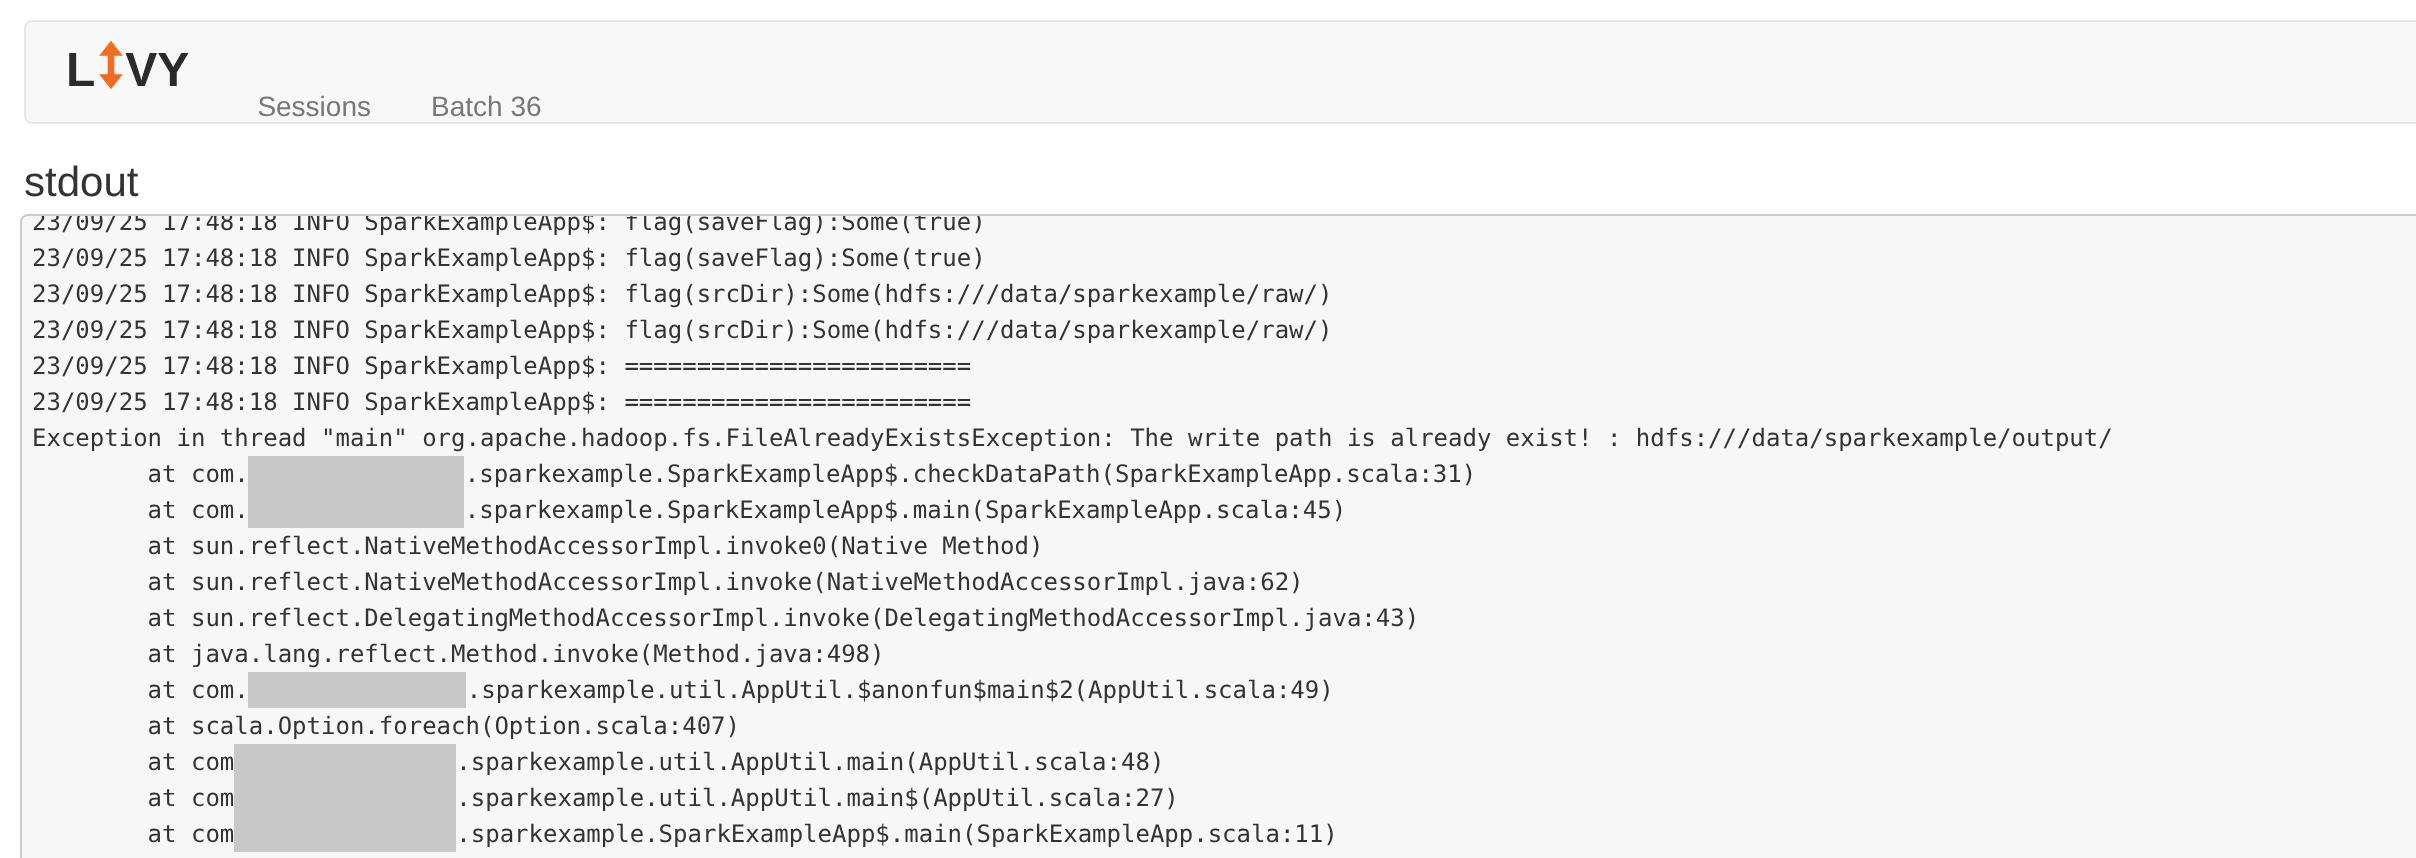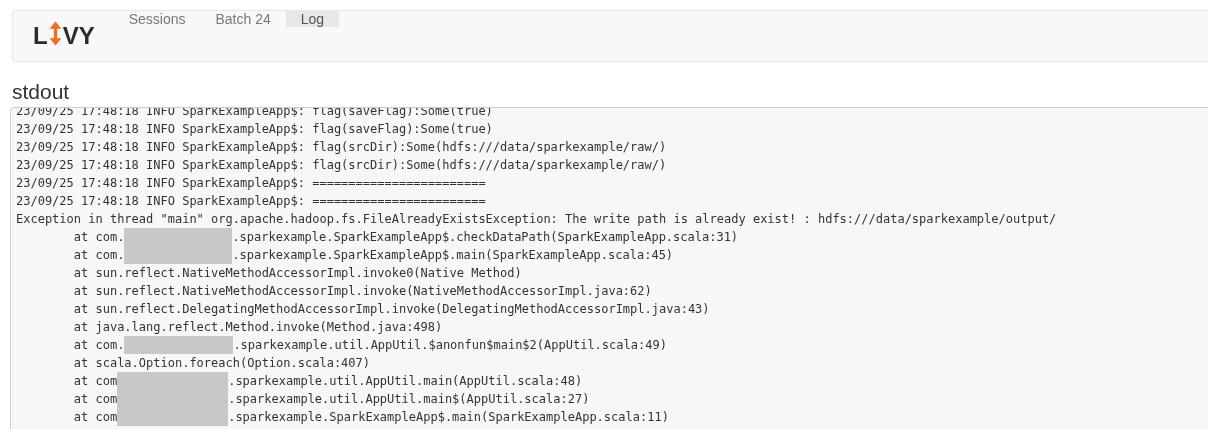--- a/index.html
+++ b/index.html
@@ -21,21 +21,21 @@
     display: flex;
     align-items: center;
     padding: 0 19px 0 20px;
     font-size: 24px;
     font-weight: 600;
     color: #2b2b2b;
     text-decoration: none;
     cursor: pointer;
   }
   .brand .arrow { display: inline-block; margin: 0 1px; }
-  .nav-tabs { list-style: none; display: flex; align-items: flex-start; }
+  .nav-tabs { list-style: none; display: flex; align-items: flex-end; }
   .nav-tabs li { display: flex; }
   .nav-tabs a {
     display: flex;
     align-items: center;
     padding: 0 15px;
     font-size: 14px;
     color: #777;
     text-decoration: none;
     cursor: pointer;
   }
@@ -92,23 +92,20 @@
         </g>
       </svg>
     </span>
     <span>VY</span>
   </a>
   <ul class="nav-tabs">
     <li>
       <a>Sessions</a>
     </li>
     <li>
-      <a>Batch 24</a>
-    </li>
-    <li class="active">
-      <a>Log</a>
+      <a>Batch 36</a>
     </li>
   </ul>
 </nav>
 
 <h2 class="section-title">stdout</h2>
 
 <pre class="log-pre"><div class="log-inner"><div class="log-line">23/09/25 17:48:18 INFO SparkExampleApp$: flag(saveFlag):Some(true)</div><div class="log-line">23/09/25 17:48:18 INFO SparkExampleApp$: flag(saveFlag):Some(true)</div><div class="log-line">23/09/25 17:48:18 INFO SparkExampleApp$: flag(srcDir):Some(hdfs:///data/sparkexample/raw/)</div><div class="log-line">23/09/25 17:48:18 INFO SparkExampleApp$: flag(srcDir):Some(hdfs:///data/sparkexample/raw/)</div><div class="log-line">23/09/25 17:48:18 INFO SparkExampleApp$: ========================</div><div class="log-line">23/09/25 17:48:18 INFO SparkExampleApp$: ========================</div><div class="log-line">Exception in thread "main" org.apache.hadoop.fs.FileAlreadyExistsException: The write path is already exist! : hdfs:///data/sparkexample/output/</div><div class="log-line">        at com.<span class="redact" style="width: 108px; background: rgb(200, 200, 200);"></span>.sparkexample.SparkExampleApp$.checkDataPath(SparkExampleApp.scala:31)</div><div class="log-line">        at com.<span class="redact" style="width: 108px; background: rgb(200, 200, 200);"></span>.sparkexample.SparkExampleApp$.main(SparkExampleApp.scala:45)</div><div class="log-line">        at sun.reflect.NativeMethodAccessorImpl.invoke0(Native Method)</div><div class="log-line">        at sun.reflect.NativeMethodAccessorImpl.invoke(NativeMethodAccessorImpl.java:62)</div><div class="log-line">        at sun.reflect.DelegatingMethodAccessorImpl.invoke(DelegatingMethodAccessorImpl.java:43)</div><div class="log-line">        at java.lang.reflect.Method.invoke(Method.java:498)</div><div class="log-line">        at com.<span class="redact" style="width: 109px; background: rgb(200, 200, 200);"></span>.sparkexample.util.AppUtil.$anonfun$main$2(AppUtil.scala:49)</div><div class="log-line">        at scala.Option.foreach(Option.scala:407)</div><div class="log-line">        at com<span class="redact" style="width: 111px; background: rgb(200, 200, 200);"></span>.sparkexample.util.AppUtil.main(AppUtil.scala:48)</div><div class="log-line">        at com<span class="redact" style="width: 111px; background: rgb(200, 200, 200);"></span>.sparkexample.util.AppUtil.main$(AppUtil.scala:27)</div><div class="log-line">        at com<span class="redact" style="width: 111px; background: rgb(200, 200, 200);"></span>.sparkexample.SparkExampleApp$.main(SparkExampleApp.scala:11)</div></div></pre>
 
 </body></html>

